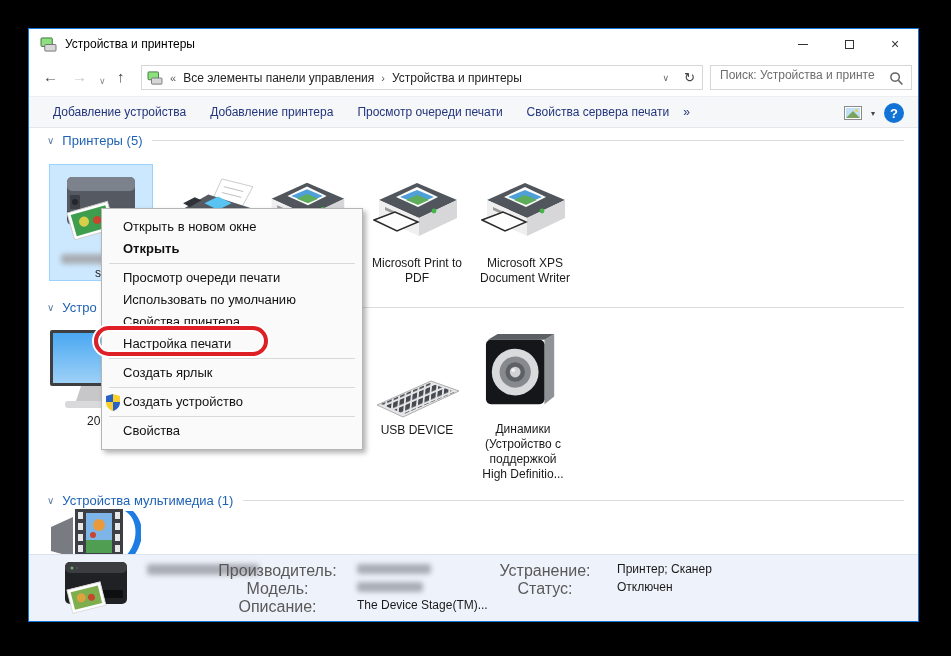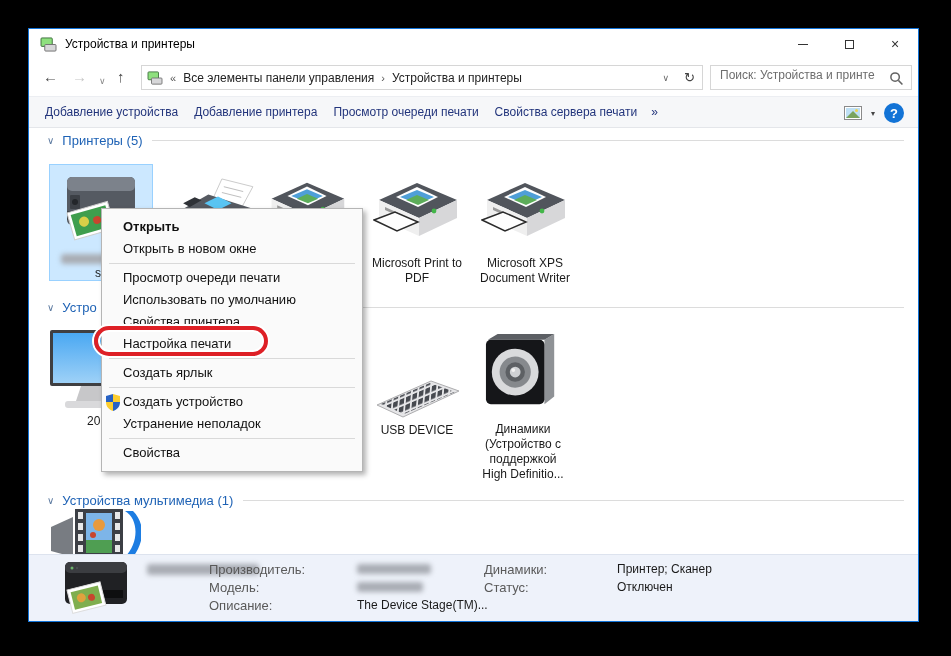--- a/index.html
+++ b/index.html
@@ -26,21 +26,21 @@
   .addr-chevron{margin-left:auto;color:#666;font-size:9px;padding:0 4px;}
   .refreshbtn{position:absolute;left:648px;top:6px;width:26px;height:25px;border:1px solid #d6d6d6;border-left:none;
               display:flex;align-items:center;justify-content:center;color:#444;font-size:13px;background:#fff;}
   .searchbox{position:absolute;left:681px;top:6px;width:202px;height:25px;border:1px solid #d6d6d6;background:#fff;}
   .searchbox input{border:none;outline:none;width:170px;height:16px;margin:1px 0 0 7px;font-size:12px;color:#222;}
   .searchbox input::placeholder{color:#6d6d6d;opacity:1;}
   .search-ico{position:absolute;right:7px;top:5px;}
   
   .toolbar{position:absolute;left:0;top:67px;right:0;height:32px;background:#f6f7f9;
            border-top:1px solid #eceef2;border-bottom:1px solid #e4e6ea;display:flex;align-items:center;}
-  .tb-link{color:#23357c;font-size:12px;margin-left:16px;white-space:nowrap;cursor:default;}
+  .tb-link{color:#23357c;font-size:12px;margin-left:24px;white-space:nowrap;cursor:default;}
   .tb-link:first-child{text-align:right;}
   .tb-overflow{color:#23357c;font-size:12px;margin-left:14px;}
   .tb-right{position:absolute;right:14px;top:0;height:32px;display:flex;align-items:center;gap:9px;}
   .view-caret{font-size:8px;color:#444;}
   .helpbtn{width:20px;height:20px;border-radius:50%;background:#1273d6;color:#fff;font-weight:bold;
            font-size:13px;display:flex;align-items:center;justify-content:center;}
   
   .sect{position:absolute;left:18px;right:14px;height:18px;display:flex;align-items:center;}
   .sect-chev{color:#5c7aa0;font-size:10px;margin-right:8px;}
   .sect-label{color:#1e62b5;font-size:13px;white-space:nowrap;}
@@ -54,21 +54,21 @@
            box-shadow:3px 3px 5px rgba(0,0,0,.30);padding:7px 0;z-index:50;}
   .mi{height:22px;line-height:22px;padding-left:21px;font-size:13px;color:#111;position:relative;white-space:nowrap;}
   .mi.bold{font-weight:bold;}
   .msep{border-top:1px solid #d9d9d9;margin:3px 7px;}
   .mi .shield{position:absolute;left:4px;top:3px;}
   
   .annot{position:absolute;left:65px;top:297px;width:174px;height:30px;border:4px solid #de2026;border-radius:16px;
          box-shadow:0 0 0 2px #fff, inset 0 0 0 2px #fff;z-index:60;pointer-events:none;}
   
   .details{position:absolute;left:0;right:0;top:525px;bottom:0;background:#eef2fa;border-top:1px solid #dde3ee;z-index:5;}
-  .d-label{position:absolute;color:#595959;font-size:13px;text-align:left;white-space:nowrap;}
+  .d-label{position:absolute;color:#595959;font-size:16px;text-align:center;white-space:nowrap;}
   .d-value{position:absolute;color:#1a1a1a;font-size:12px;white-space:nowrap;}
 </style>
 </head>
 <body>
 
 <svg style="position:absolute;width:0;height:0" aria-hidden="true">
   <defs>
     <linearGradient id="scr" x1="0" y1="0" x2="0" y2="1">
       <stop offset="0" stop-color="#4aa8f2"></stop>
         <stop offset="1" stop-color="#9ed1f7"></stop>
@@ -326,45 +326,44 @@
 
       <span class="d-label" style="left:180px;top:7px;width:137px;">Производитель:</span>
       <div class="abs blur-blob" style="left:328px;top:9px;width:74px;height:10px;"></div>
 
       <span class="d-label" style="left:180px;top:25px;width:137px;">Модель:</span>
       <div class="abs blur-blob" style="left:328px;top:27px;width:66px;height:10px;"></div>
 
       <span class="d-label" style="left:180px;top:43px;width:137px;">Описание:</span>
       <span class="d-value" style="left:328px;top:43px;">The Device Stage(TM)...</span>
 
-      <span class="d-label" style="left:455px;top:7px;width:122px;">Динамики:</span>
+      <span class="d-label" style="left:455px;top:7px;width:122px;">Устранение:</span>
       <span class="d-value" style="left:588px;top:7px;">Принтер; Сканер</span>
 
       <span class="d-label" style="left:455px;top:25px;width:122px;">Статус:</span>
       <span class="d-value" style="left:588px;top:25px;">Отключен</span>
     </div>
 
     <div class="ctxmenu">
+      <div class="mi">Открыть в новом окне</div>
       <div class="mi bold">Открыть</div>
-      <div class="mi">Открыть в новом окне</div>
       <div class="msep"></div>
       <div class="mi">Просмотр очереди печати</div>
       <div class="mi">Использовать по умолчанию</div>
       <div class="mi">Свойства принтера</div>
       <div class="mi">Настройка печати</div>
       <div class="msep"></div>
       <div class="mi">Создать ярлык</div>
       <div class="msep"></div>
       <div class="mi">
         <svg class="shield" width="14" height="17">
             <use href="#shield"></use>
           </svg>
         <span>Создать устройство</span>
       </div>
-      <div class="mi">Устранение неполадок</div>
       <div class="msep"></div>
       <div class="mi">Свойства</div>
     </div>
 
     <div class="annot"></div>
 
   </div>
 </div>
 
 </body></html>

